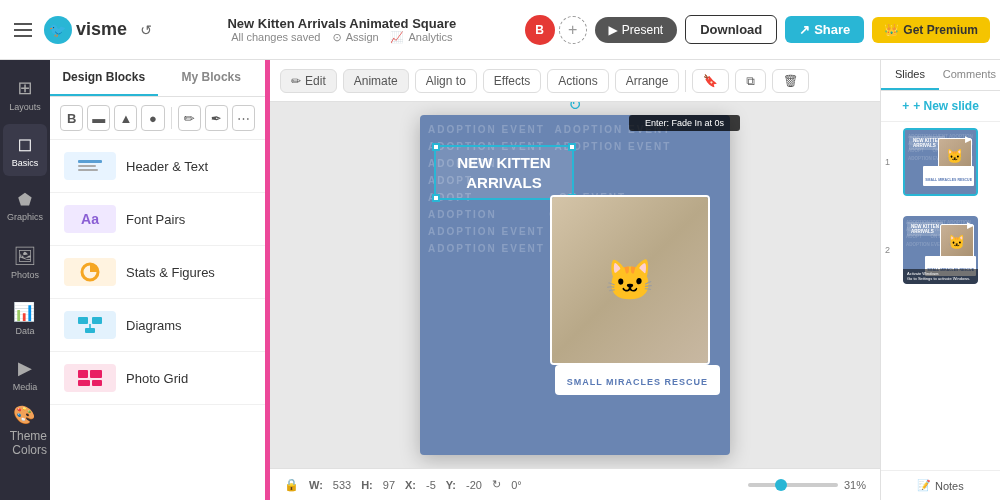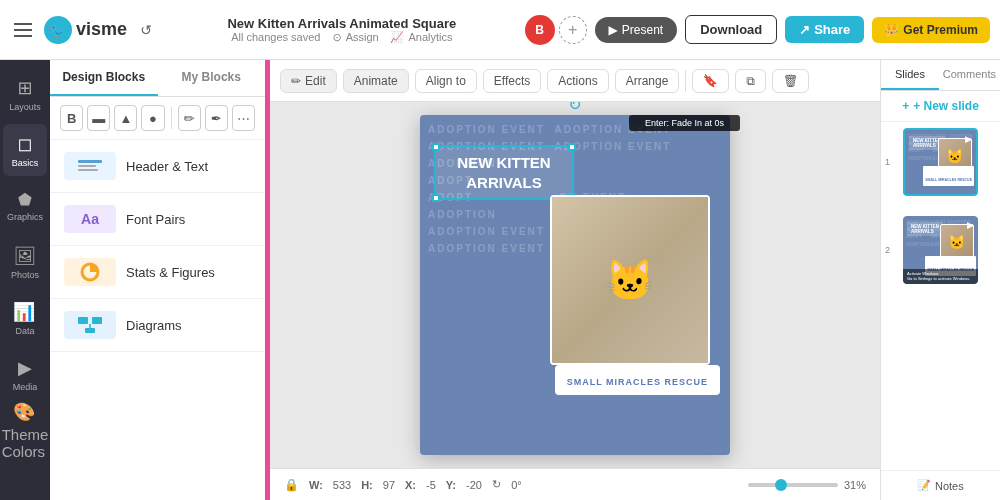--- a/index.html
+++ b/index.html
@@ -235,21 +235,21 @@
     <div class="icon-sidebar-item">
       <span class="icon-symbol">📊</span>
       <span style="font-size:9px;">Data</span>
     </div>
     <div class="icon-sidebar-item">
       <span class="icon-symbol">▶</span>
       <span style="font-size:9px;">Media</span>
     </div>
     <div class="icon-sidebar-item">
       <span class="icon-symbol">🎨</span>
-      <span style="font-size:15px;text-align:left;">Theme Colors</span>
+      <span style="font-size:12px;text-align:right;">Theme Colors</span>
     </div>
   </div>
 
   <div class="blocks-sidebar">
     <div class="blocks-tabs">
       <div class="blocks-tab active">Design Blocks</div>
       <div class="blocks-tab">My Blocks</div>
     </div>
     <div class="toolbar-row">
       <button class="tool-btn" style="font-weight:700;font-size:13px;">B</button>
@@ -288,20 +288,31 @@
     <div class="block-item">
       <div class="block-icon" style="background:#e3f2fd;">
         <svg width="28" height="20" viewBox="0 0 28 20">
             <rect x="2" y="2" width="10" height="7" rx="1" fill="#29b6d5"></rect>
             <rect x="16" y="2" width="10" height="7" rx="1" fill="#29b6d5"></rect>
             <rect x="9" y="13" width="10" height="5" rx="1" fill="#29b6d5"></rect>
             <line x1="14" y1="9" x2="14" y2="13" stroke="#29b6d5" stroke-width="1.5"></line>
           </svg>
       </div>
       <span>Diagrams</span>
+    </div>
+    <div class="block-item">
+      <div class="block-icon" style="background:#fce4ec;">
+        <svg width="28" height="20" viewBox="0 0 28 20">
+            <rect x="2" y="2" width="10" height="8" rx="1" fill="#e91e63"></rect>
+            <rect x="14" y="2" width="12" height="8" rx="1" fill="#e91e63"></rect>
+            <rect x="2" y="12" width="12" height="6" rx="1" fill="#e91e63"></rect>
+            <rect x="16" y="12" width="10" height="6" rx="1" fill="#e91e63"></rect>
+          </svg>
+      </div>
+      <span>Photo Grid</span>
     </div>
   </div>
 
   <div class="canvas-area">
 
     <div class="canvas-toolbar">
       <button class="canvas-tool-btn active">
         <span>✏</span>
         <span>Edit</span>
       </button>

